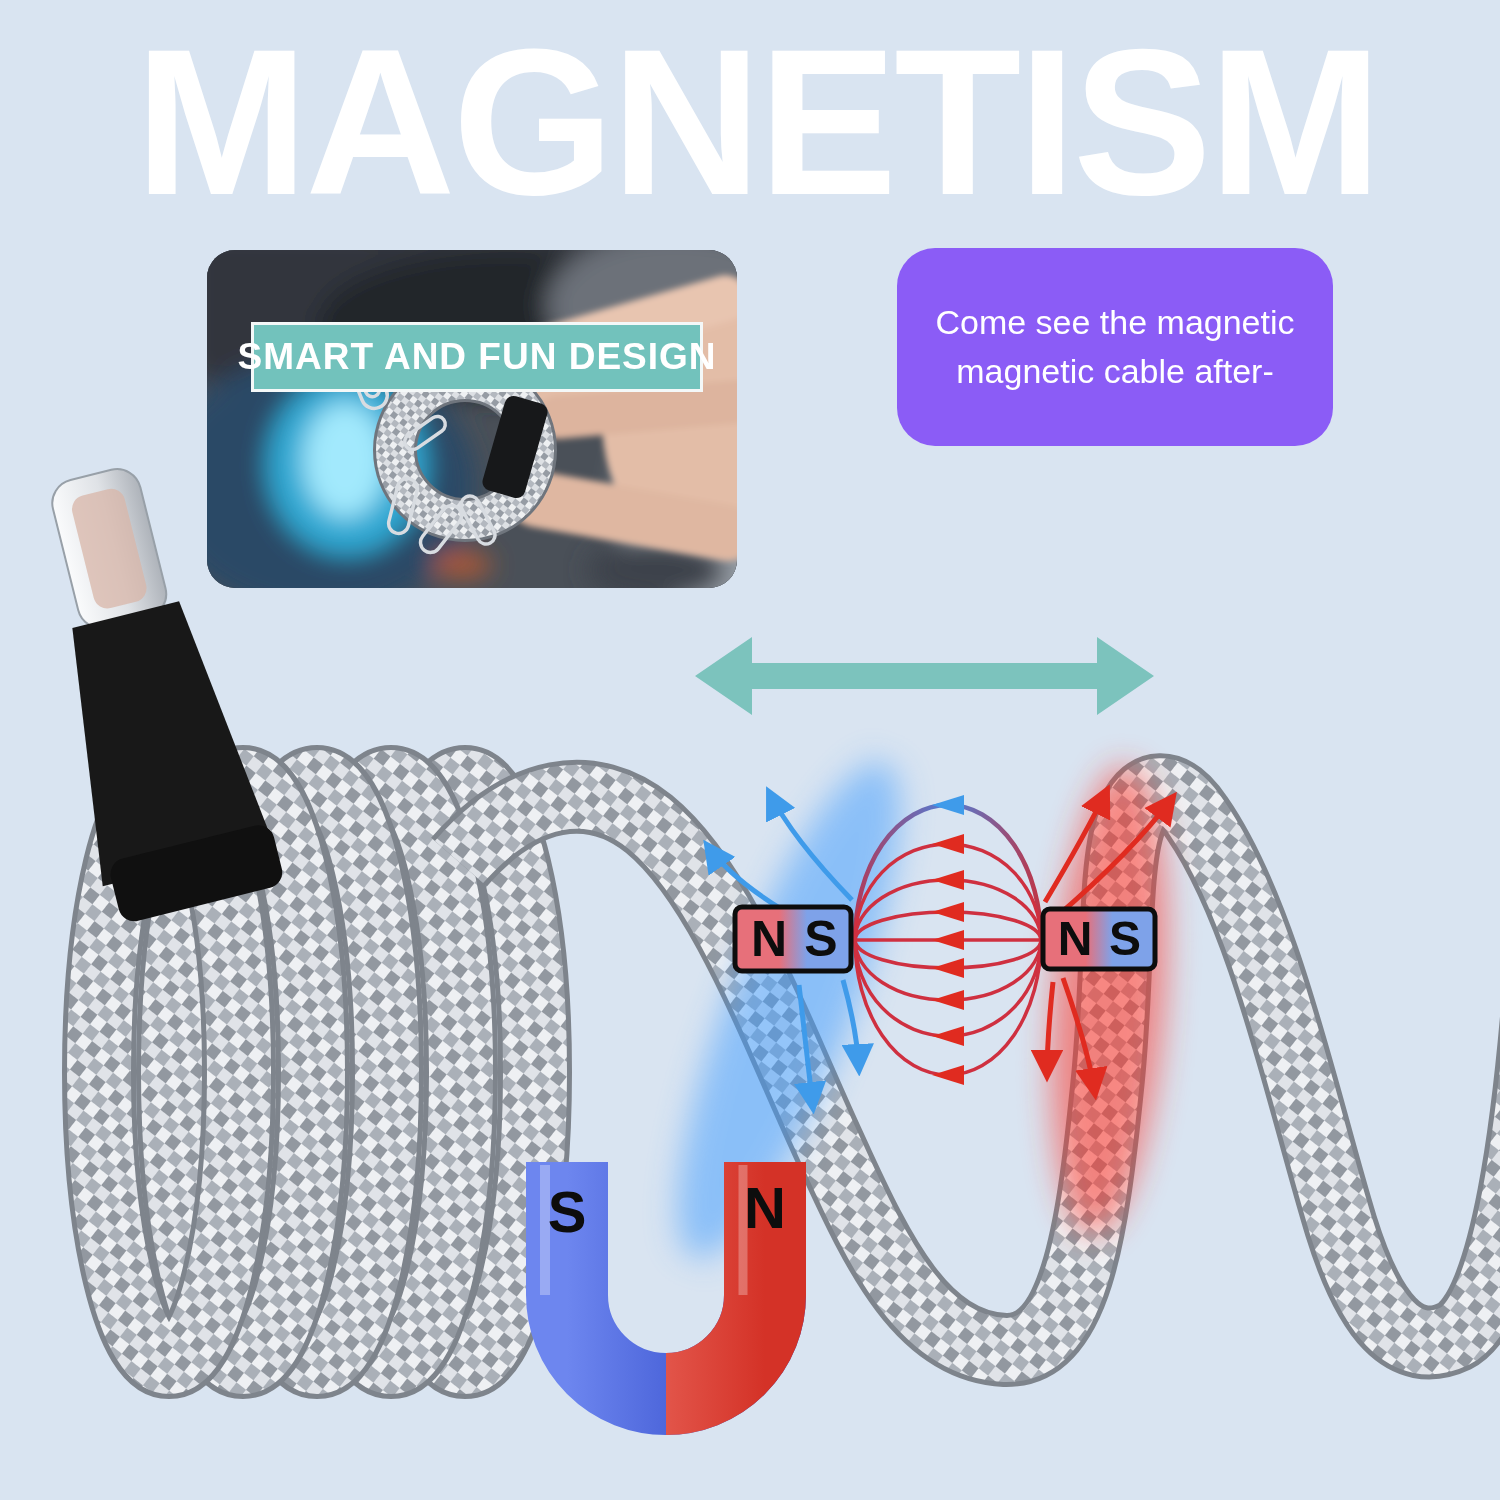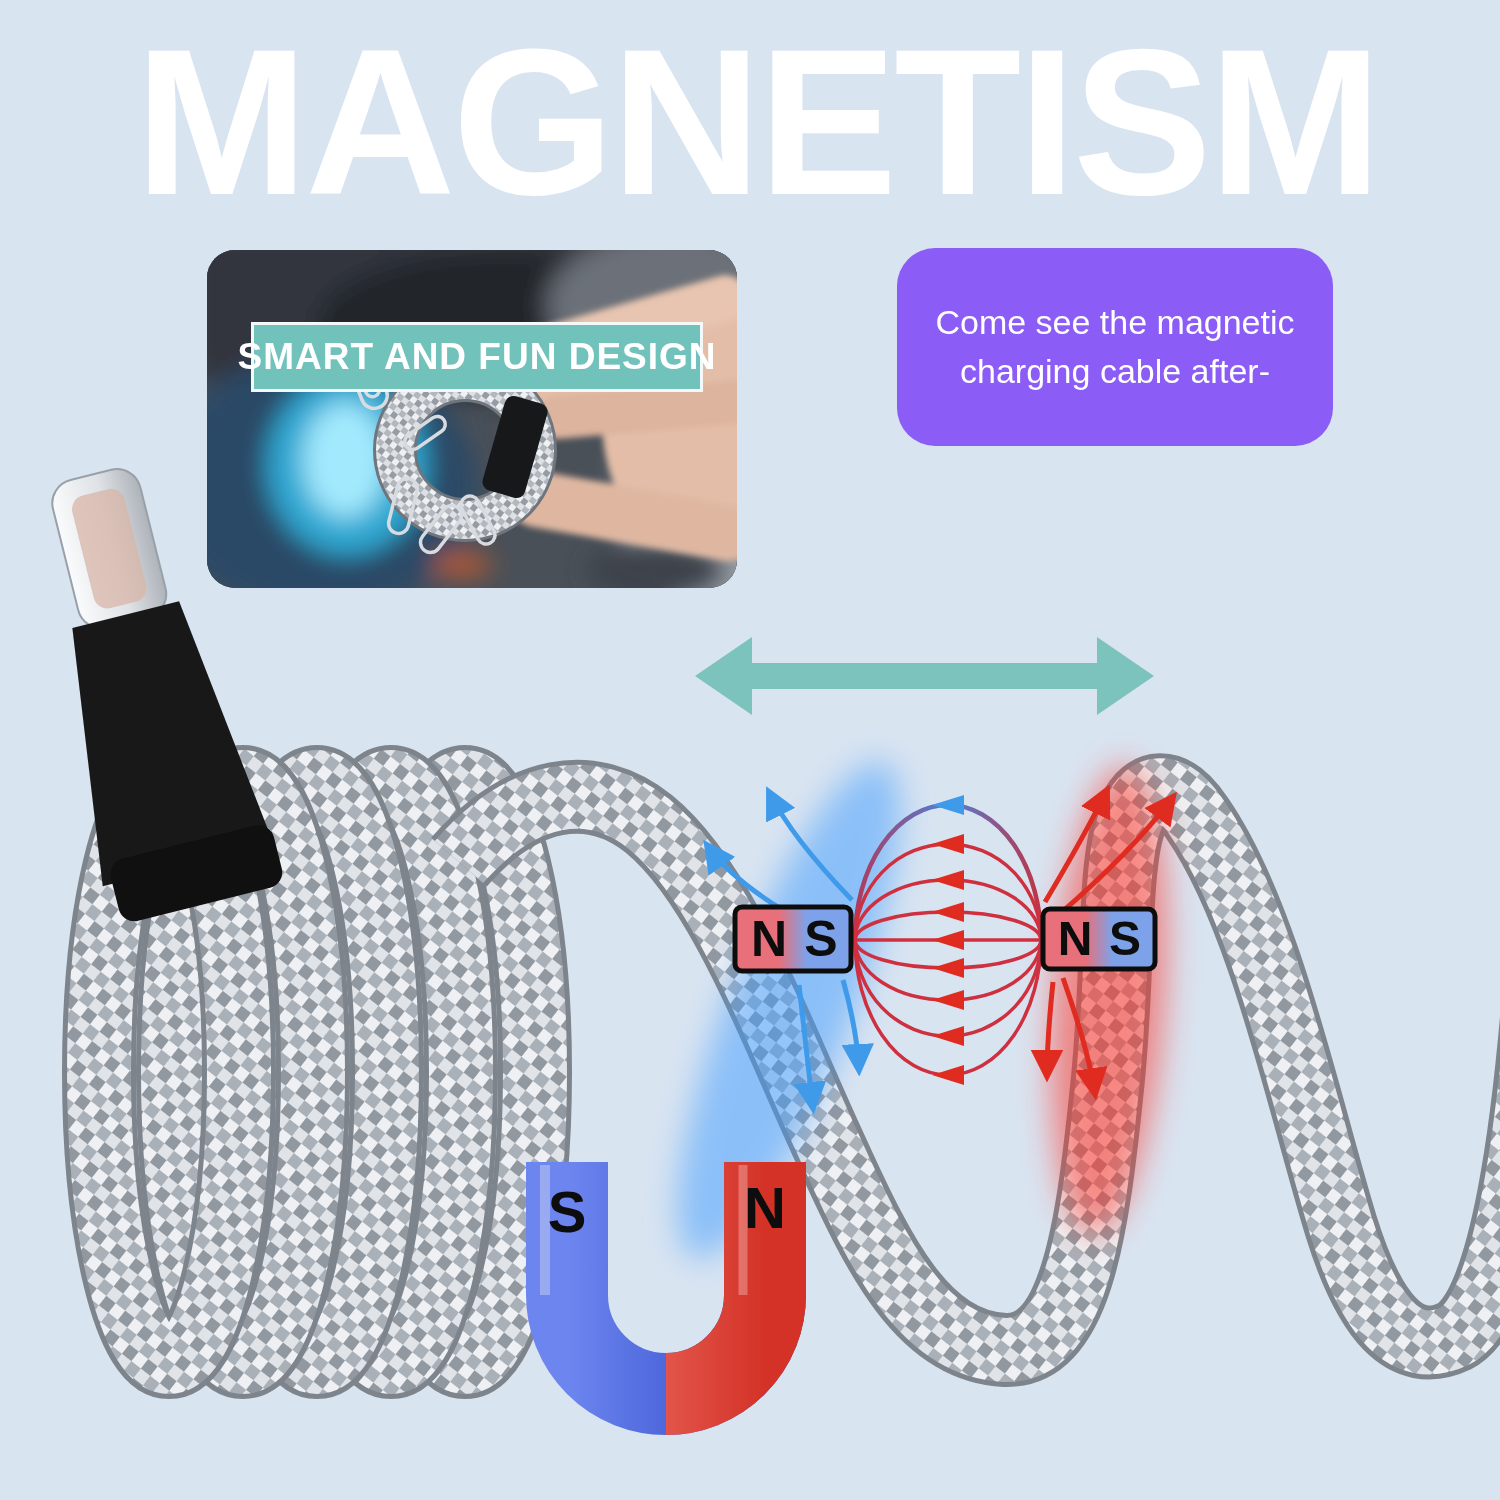--- a/index.html
+++ b/index.html
@@ -109,21 +109,21 @@
         <rect x="210" y="160" width="16" height="46" rx="8" transform="rotate(55 218 183)"></rect>
       </g>
     </svg>
     <div class="photo-label">
       <span>SMART AND FUN DESIGN</span>
     </div>
   </div>
 
   <div class="callout">
     <div>Come see the magnetic</div>
-    <div>charging cable after-</div>
+    <div>magnetic cable after-</div>
   </div>
 
   <svg class="scene" width="1500" height="1500" viewBox="0 0 1500 1500">
     <defs>
       <pattern id="braid" width="24" height="24" patternUnits="userSpaceOnUse" patternTransform="rotate(38)">
         <rect width="24" height="24" fill="#c9cdd3"></rect>
         <rect x="0" y="0" width="12" height="12" fill="#eef0f3"></rect>
         <rect x="12" y="12" width="12" height="12" fill="#e0e3e8"></rect>
         <rect x="12" y="0" width="12" height="12" fill="#9298a0"></rect>
         <rect x="0" y="12" width="12" height="12" fill="#aab0b8"></rect>

